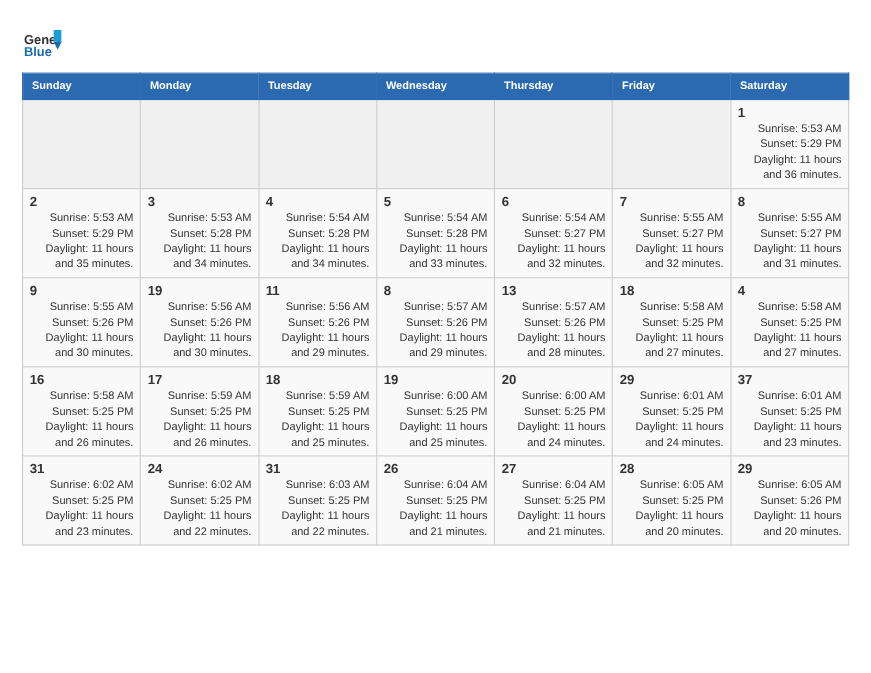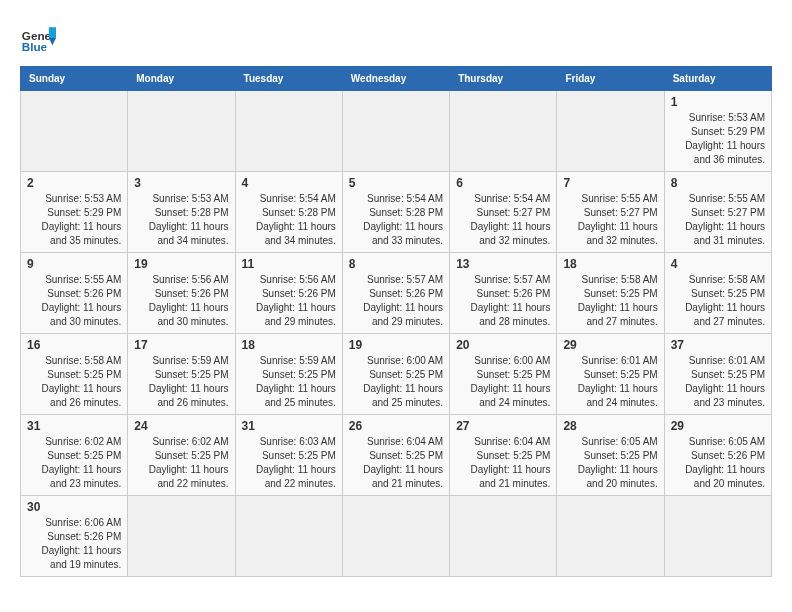--- a/index.html
+++ b/index.html
@@ -232,26 +232,14 @@
         </td>
         <td>
           <span class="day-num">28</span>
           <div class="day-info">Sunrise: 6:05 AM<br>Sunset: 5:25 PM<br>Daylight: 11 hours<br>and 20 minutes.</div>
         </td>
         <td>
           <span class="day-num">29</span>
           <div class="day-info">Sunrise: 6:05 AM<br>Sunset: 5:26 PM<br>Daylight: 11 hours<br>and 20 minutes.</div>
         </td>
       </tr>
-      <tr>
-        <td>
-          <span class="day-num">30</span>
-          <div class="day-info">Sunrise: 6:06 AM<br>Sunset: 5:26 PM<br>Daylight: 11 hours<br>and 19 minutes.</div>
-        </td>
-        <td class="empty"></td>
-        <td class="empty"></td>
-        <td class="empty"></td>
-        <td class="empty"></td>
-        <td class="empty"></td>
-        <td class="empty"></td>
-      </tr>
     </tbody>
 </table>
 
 </body></html>

